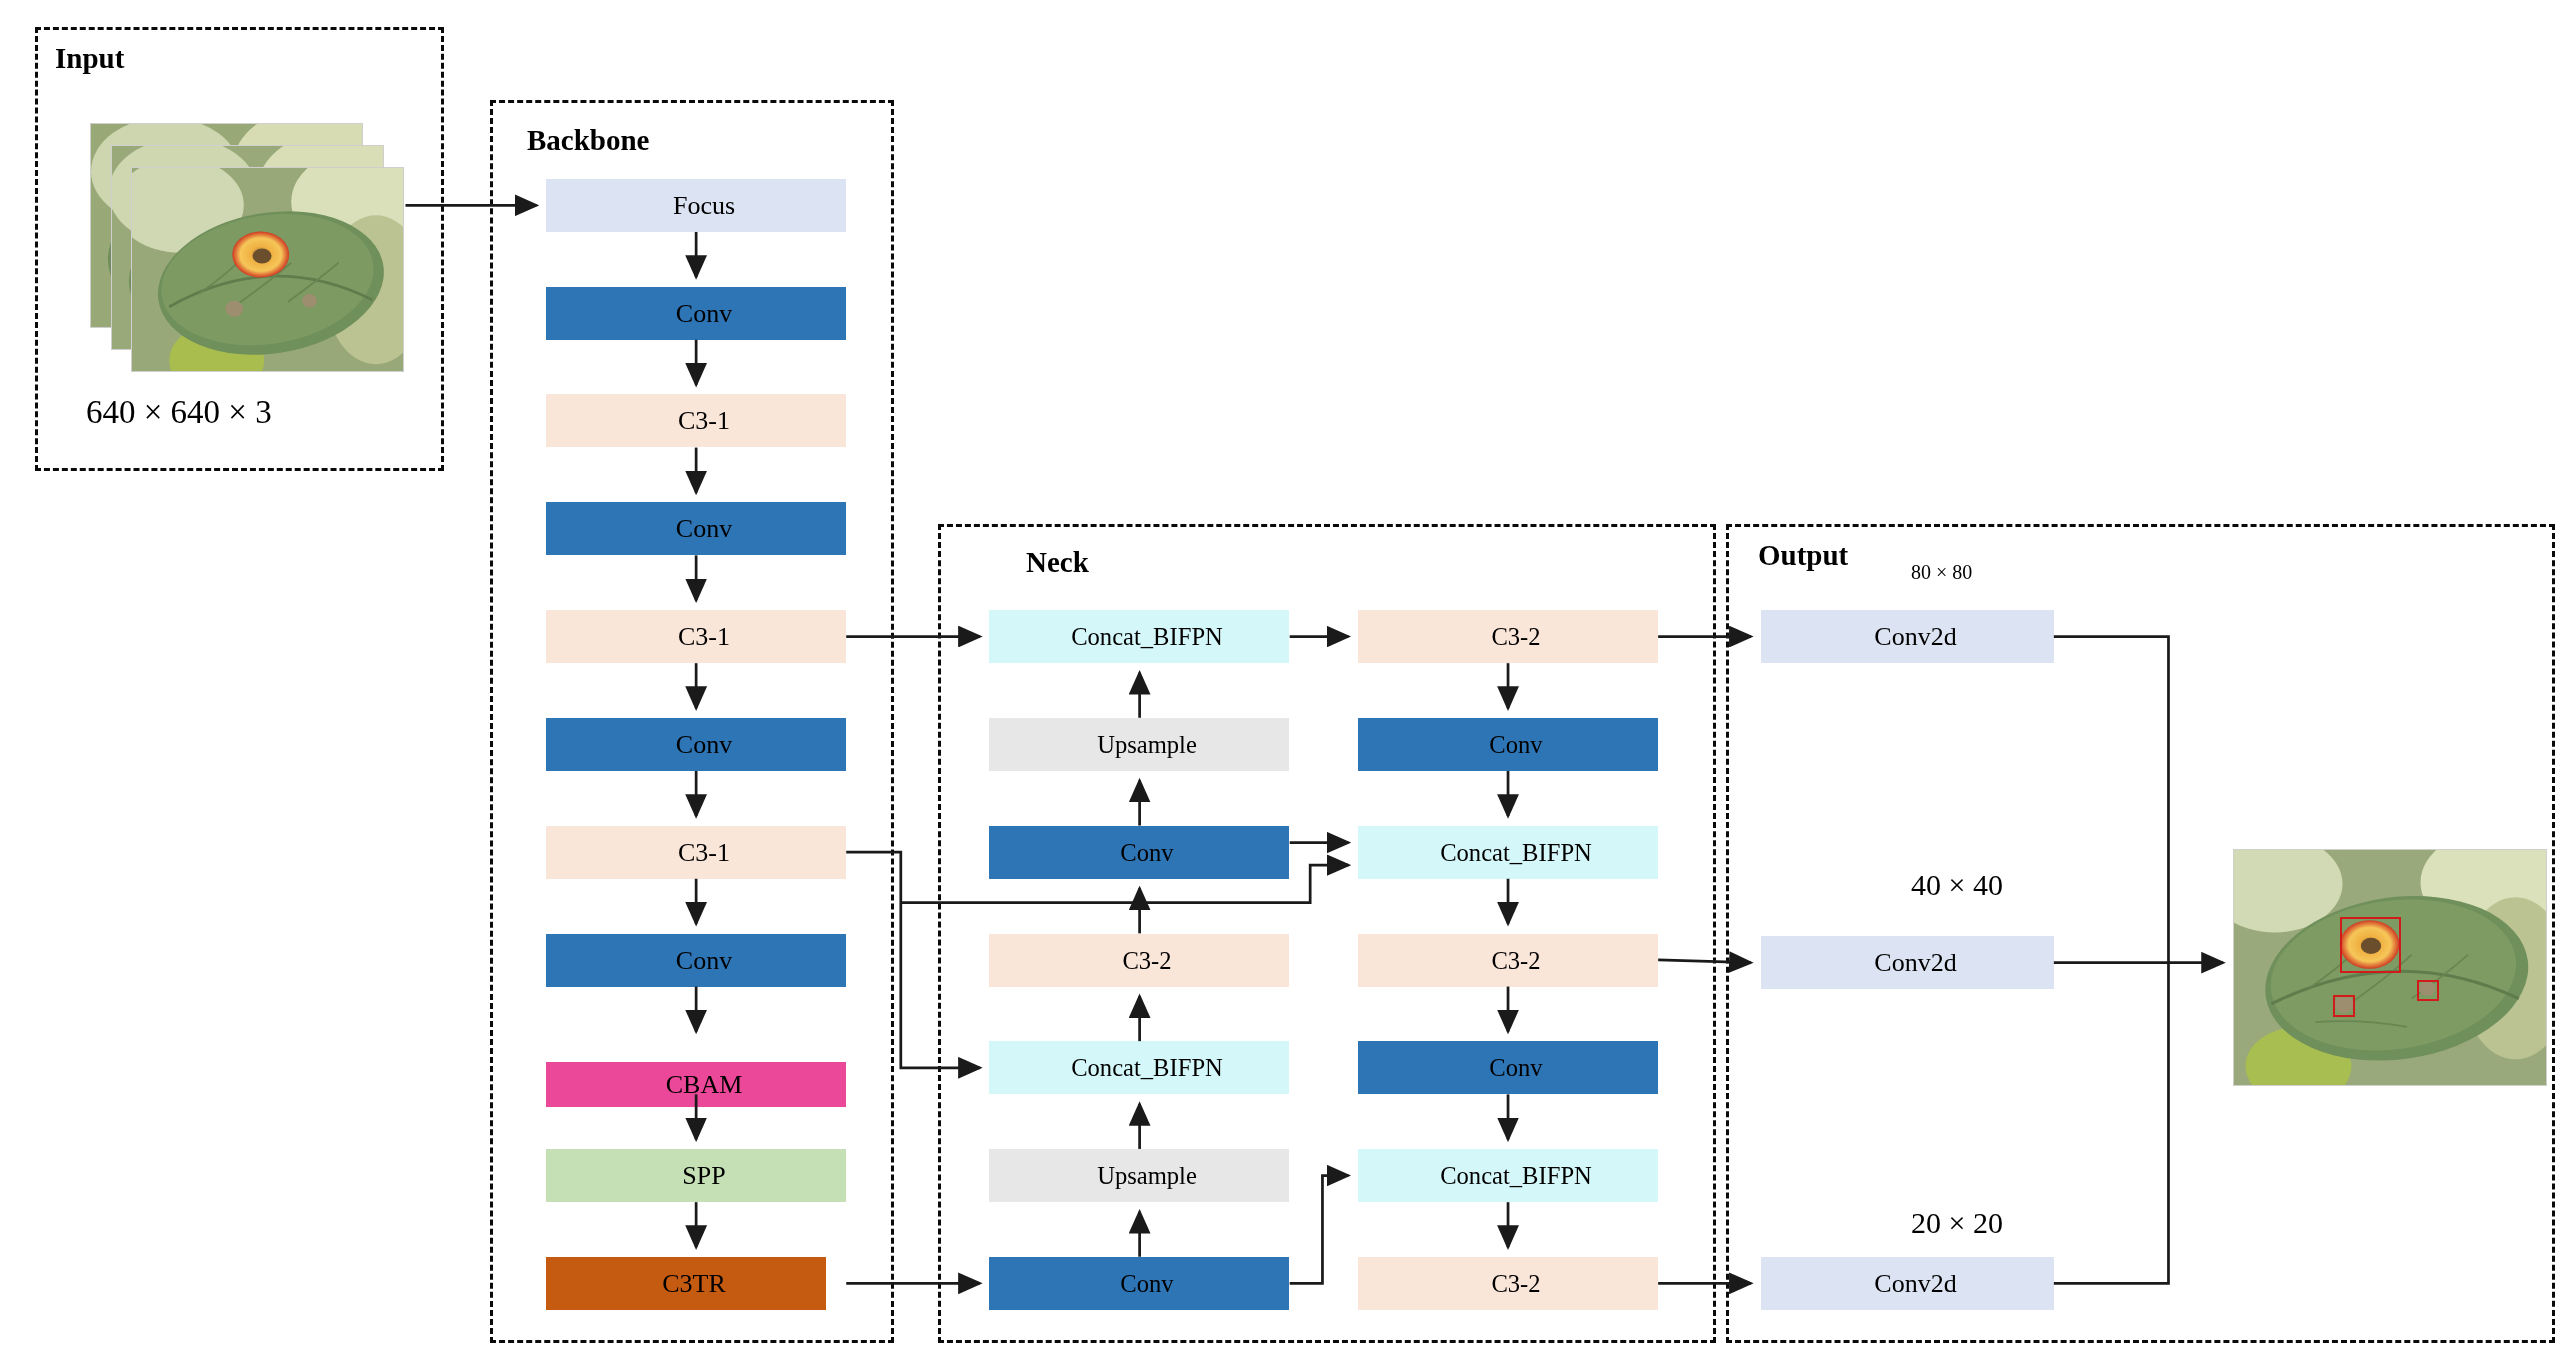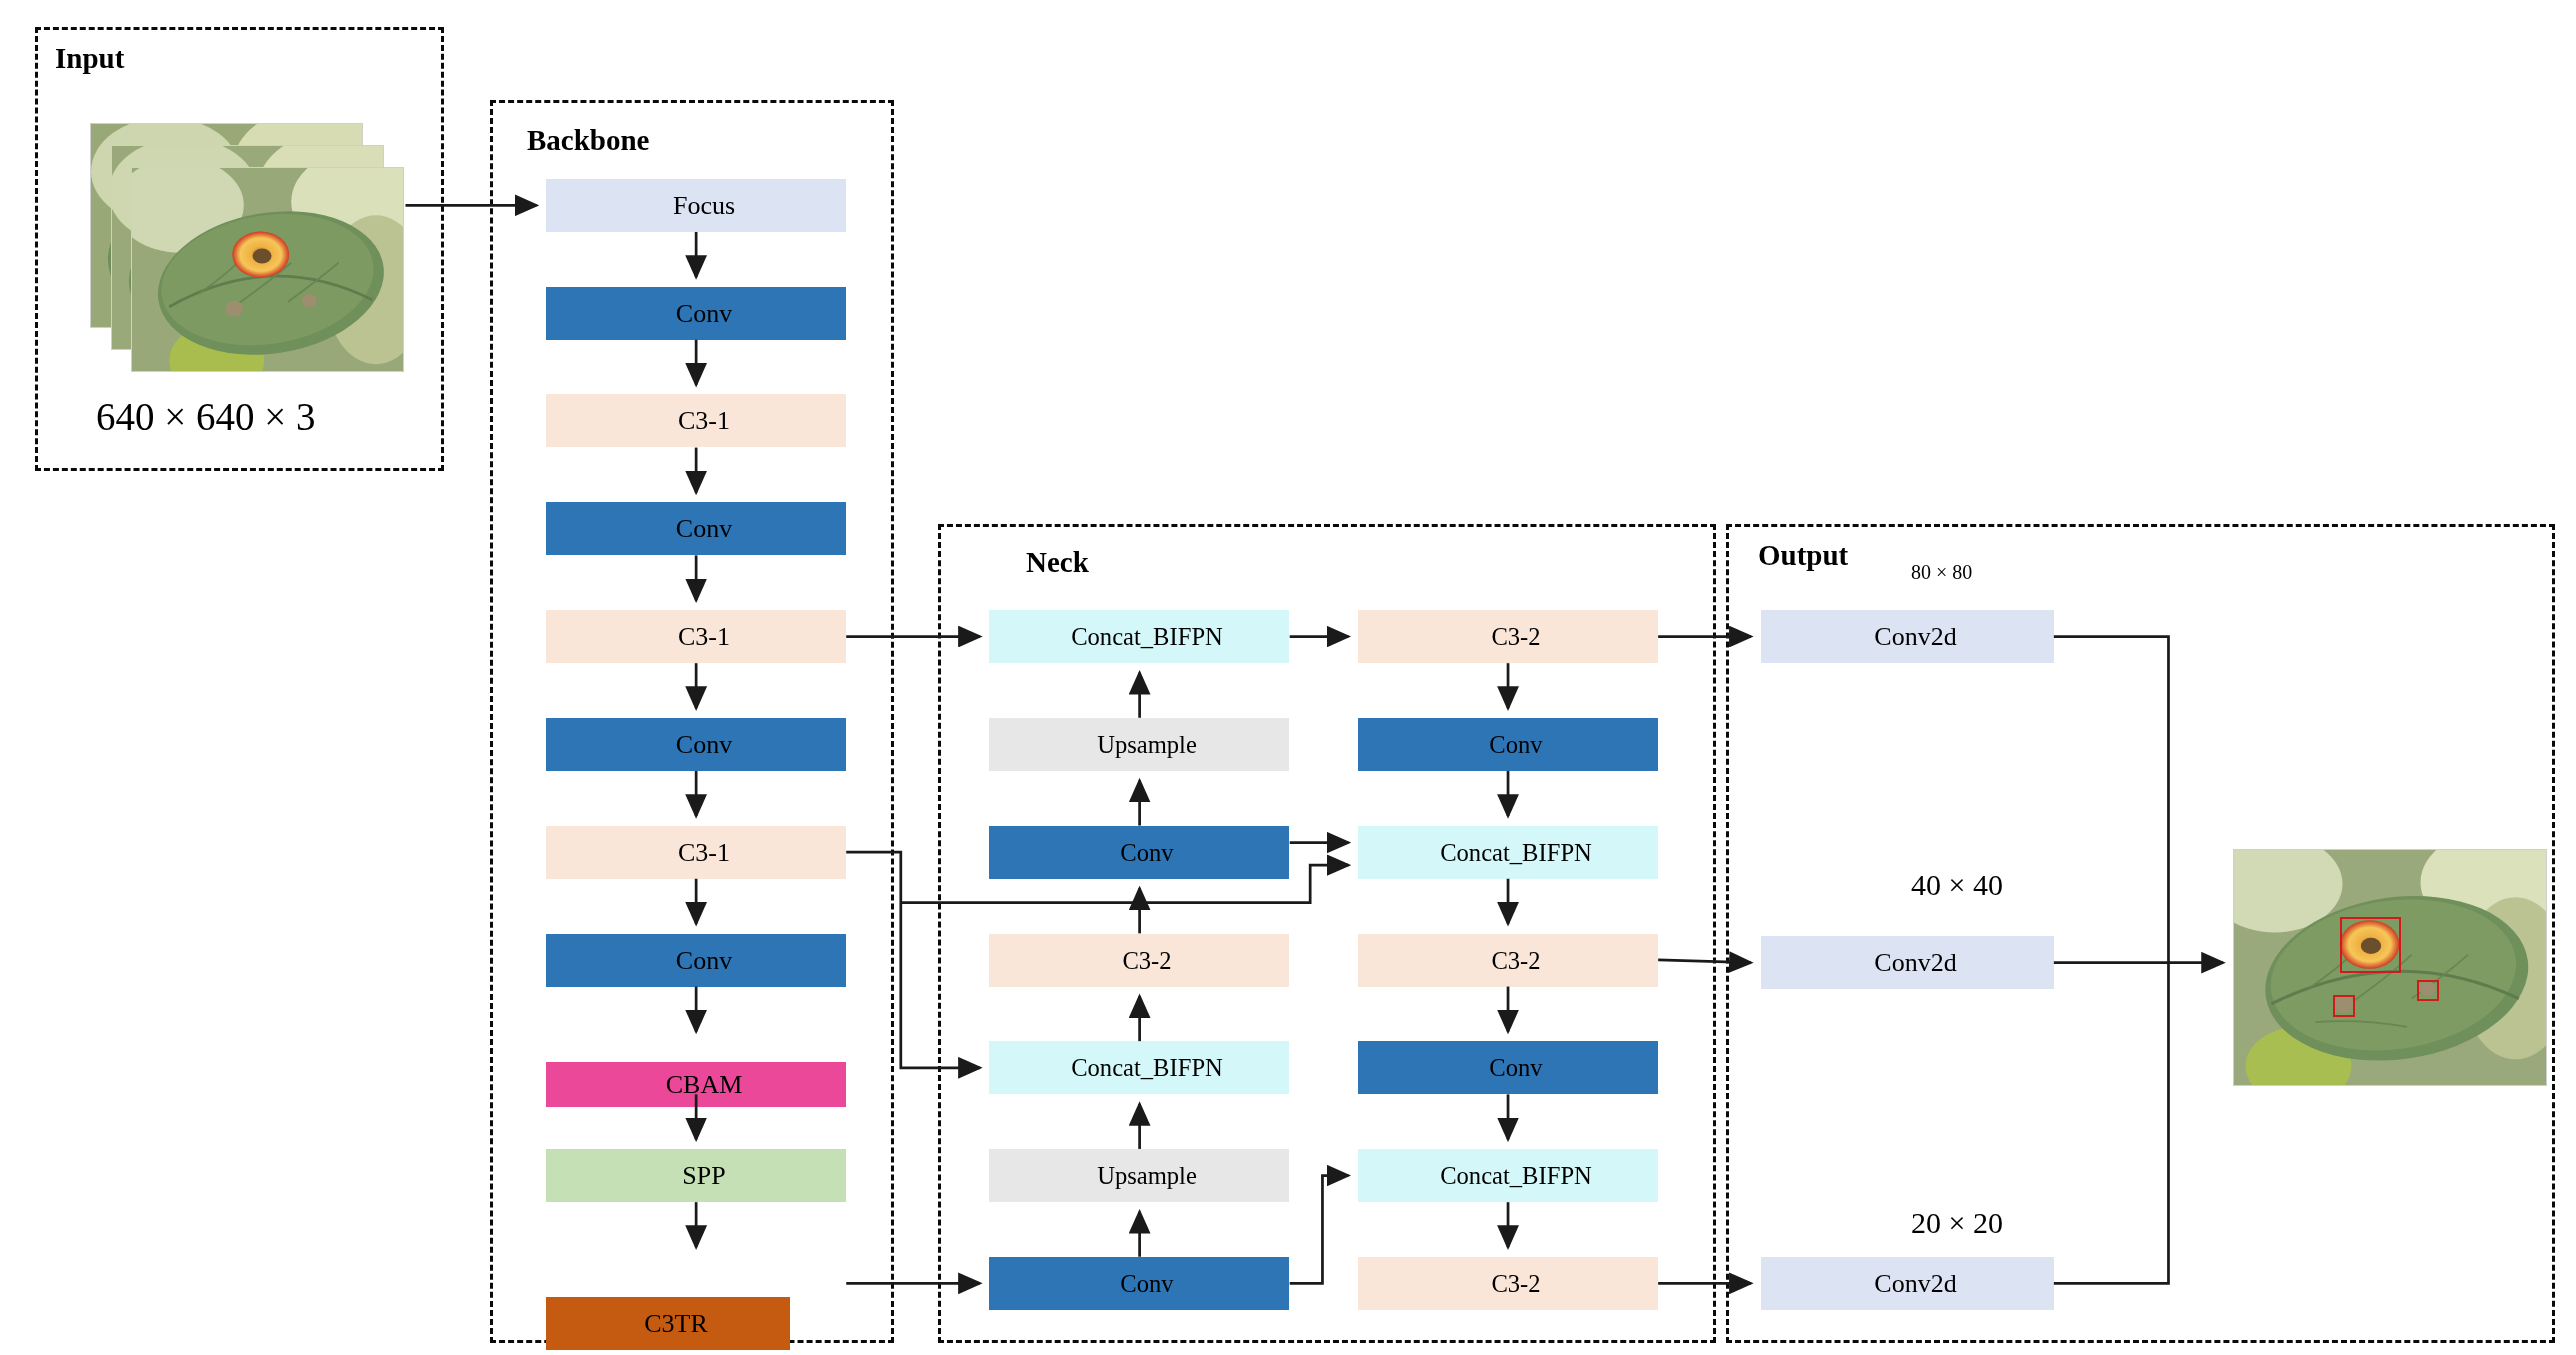--- a/index.html
+++ b/index.html
@@ -82,36 +82,36 @@
         <path d="M100 185 Q150 150 175 120" stroke="#688651" stroke-width="2.5" fill="none"></path>
         <path d="M150 205 Q200 170 235 140" stroke="#688651" stroke-width="2.5" fill="none"></path>
         <path d="M230 198 Q275 165 305 140" stroke="#688651" stroke-width="2.5" fill="none"></path>
         <ellipse cx="190" cy="128" rx="42" ry="34" fill="url(#spotA)"></ellipse>
         <ellipse cx="192" cy="130" rx="14" ry="11" fill="#6b4f2c"></ellipse>
         <ellipse cx="151" cy="208" rx="13" ry="12" fill="#9c8e6e"></ellipse>
         <ellipse cx="262" cy="196" rx="11" ry="10" fill="#9c8e6e"></ellipse>
       </svg>
     </div>
   </div>
-  <div class="dim-label" style="left:96px;top:394px;font-size:39px;">640 × 640  × 3</div>
+  <div class="dim-label" style="left:86px;top:394px;font-size:33px;">640 × 640  × 3</div>
 
   <div class="grp" style="left:490px;top:100px;width:404px;height:1243px;"></div>
   <div class="grp-title" style="left:527px;top:124px;font-size:29px;">Backbone</div>
 
   <div class="blk" style="left:546px;top:179px;width:300px;height:53px;background:#dce3f2;font-size:26px;">Focus</div>
   <div class="blk" style="left:546px;top:287px;width:300px;height:53px;background:#2e75b6;font-size:26px;">Conv</div>
   <div class="blk" style="left:546px;top:394px;width:300px;height:53px;background:#fae5d9;font-size:26px;">C3-1</div>
   <div class="blk" style="left:546px;top:502px;width:300px;height:53px;background:#2e75b6;font-size:26px;">Conv</div>
   <div class="blk" style="left:546px;top:610px;width:300px;height:53px;background:#fae5d9;font-size:26px;">C3-1</div>
   <div class="blk" style="left:546px;top:718px;width:300px;height:53px;background:#2e75b6;font-size:26px;">Conv</div>
   <div class="blk" style="left:546px;top:826px;width:300px;height:53px;background:#fae5d9;font-size:26px;">C3-1</div>
   <div class="blk" style="left:546px;top:934px;width:300px;height:53px;background:#2e75b6;font-size:26px;">Conv</div>
   <div class="blk" style="left:546px;top:1041px;width:300px;height:45px;background:#ec4899;font-size:26px;margin-top:21px;">CBAM</div>
   <div class="blk" style="left:546px;top:1149px;width:300px;height:53px;background:#c5e0b4;font-size:26px;text-align:right;">SPP</div>
-  <div class="blk" style="left:546px;top:1257px;width:244px;height:53px;background:#c55a11;font-size:26px;margin-top:40px;">C3TR</div>
+  <div class="blk" style="left:546px;top:1257px;width:280px;height:53px;background:#c55a11;font-size:26px;">C3TR</div>
 
   <div class="grp" style="left:938px;top:524px;width:778px;height:819px;"></div>
   <div class="grp-title" style="left:1026px;top:546px;font-size:29px;">Neck</div>
 
   <div class="blk" style="left:989px;top:610px;width:300px;height:53px;background:#d4f7f9;font-size:24.6px;">Concat_BIFPN</div>
   <div class="blk" style="left:989px;top:718px;width:300px;height:53px;background:#e7e7e7;font-size:24.6px;">Upsample</div>
   <div class="blk" style="left:989px;top:826px;width:300px;height:53px;background:#2e75b6;font-size:24.6px;">Conv</div>
   <div class="blk" style="left:989px;top:934px;width:300px;height:53px;background:#fae5d9;font-size:24.6px;">C3-2</div>
   <div class="blk" style="left:989px;top:1041px;width:300px;height:53px;background:#d4f7f9;font-size:24.6px;">Concat_BIFPN</div>
   <div class="blk" style="left:989px;top:1149px;width:300px;height:53px;background:#e7e7e7;font-size:24.6px;">Upsample</div>

